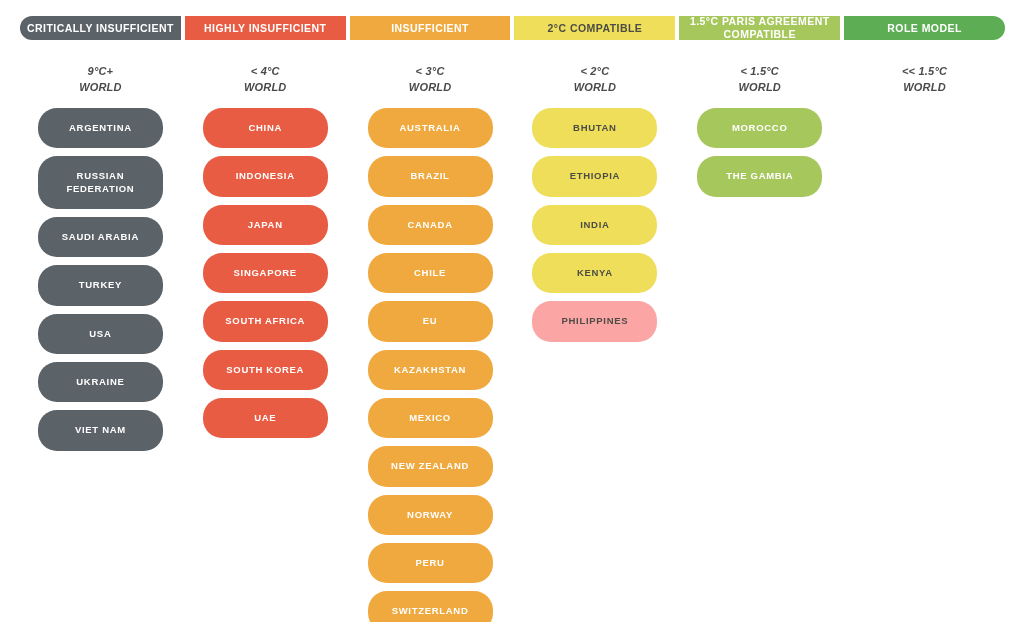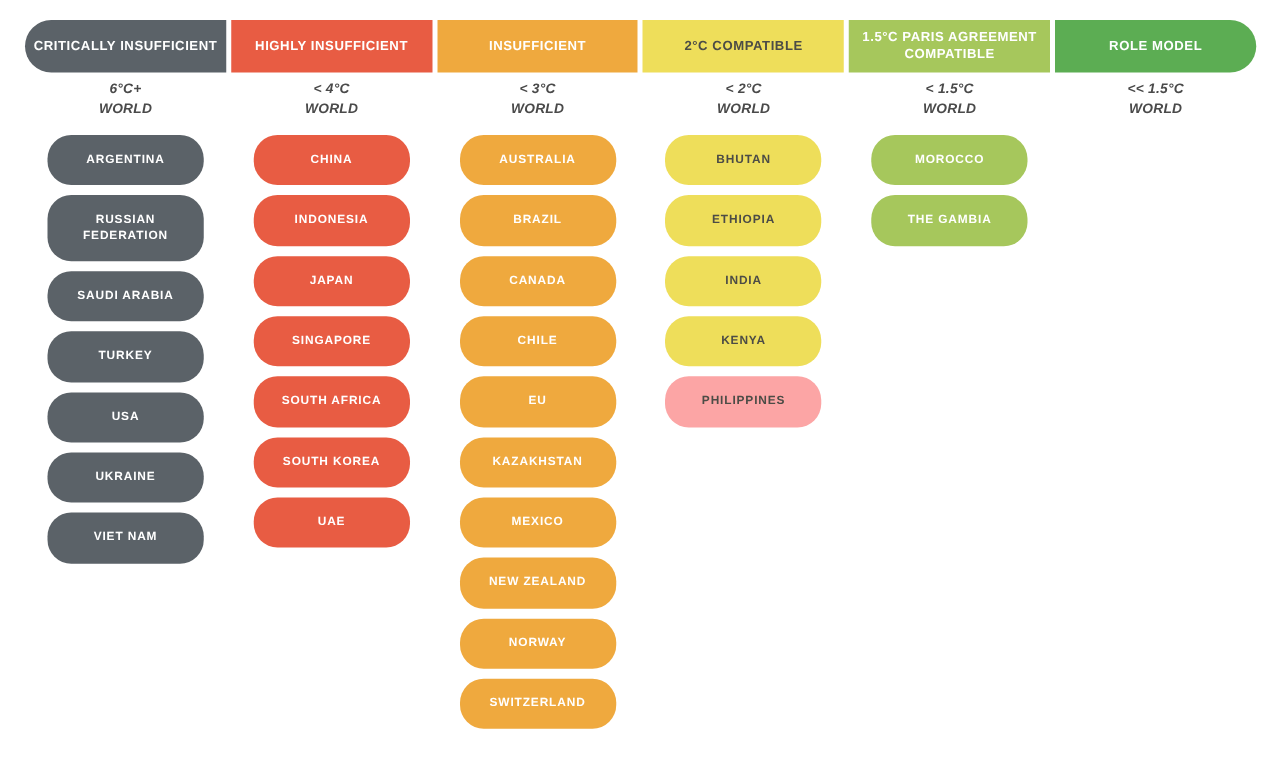--- a/index.html
+++ b/index.html
@@ -20,21 +20,21 @@
     background: #ffffff;
     padding: 0;
   }
 
   
   .rating-bar {
     position: absolute;
     left: 20px;
     top: 16px;
     width: 985px;
-    height: 42px;
+    height: 24px;
     display: flex;
     gap: 4px;
   }
 
   .rating-seg {
     flex: 1 1 0;
     display: flex;
     align-items: center;
     justify-content: center;
     text-align: center;
@@ -133,21 +133,21 @@
       </div>
       <div class="rating-seg" style="background: rgb(166, 199, 92);">
         <span>1.5°C PARIS AGREEMENT COMPATIBLE</span>
       </div>
       <div class="rating-seg" style="background: rgb(92, 173, 83);">
         <span>ROLE MODEL</span>
       </div>
     </div>
 
   <div class="sub-row" id="sub-row">
-      <div class="sub-cell"><span>6°C+</span><span class="world">WORLD</span></div>
+      <div class="sub-cell"><span>9°C+</span><span class="world">WORLD</span></div>
       <div class="sub-cell"><span>&lt; 4°C</span><span class="world">WORLD</span></div>
       <div class="sub-cell"><span>&lt; 3°C</span><span class="world">WORLD</span></div>
       <div class="sub-cell"><span>&lt; 2°C</span><span class="world">WORLD</span></div>
       <div class="sub-cell"><span>&lt; 1.5°C</span><span class="world">WORLD</span></div>
       <div class="sub-cell"><span>&lt;&lt; 1.5°C</span><span class="world">WORLD</span></div>
     </div>
 
   <div class="columns" id="columns">
       <div class="col">
         <div class="pill" style="background: rgb(91, 98, 104);">
@@ -217,20 +217,23 @@
         <div class="pill" style="background: rgb(239, 169, 62);">
           <span>MEXICO</span>
         </div>
         <div class="pill" style="background: rgb(239, 169, 62);">
           <span>NEW ZEALAND</span>
         </div>
         <div class="pill" style="background: rgb(239, 169, 62);">
           <span>NORWAY</span>
         </div>
         <div class="pill" style="background: rgb(239, 169, 62);">
+          <span>PERU</span>
+        </div>
+        <div class="pill" style="background: rgb(239, 169, 62);">
           <span>SWITZERLAND</span>
         </div>
       </div>
       <div class="col">
         <div class="pill dark-text" style="background: rgb(238, 222, 90);">
           <span>BHUTAN</span>
         </div>
         <div class="pill dark-text" style="background: rgb(238, 222, 90);">
           <span>ETHIOPIA</span>
         </div>

